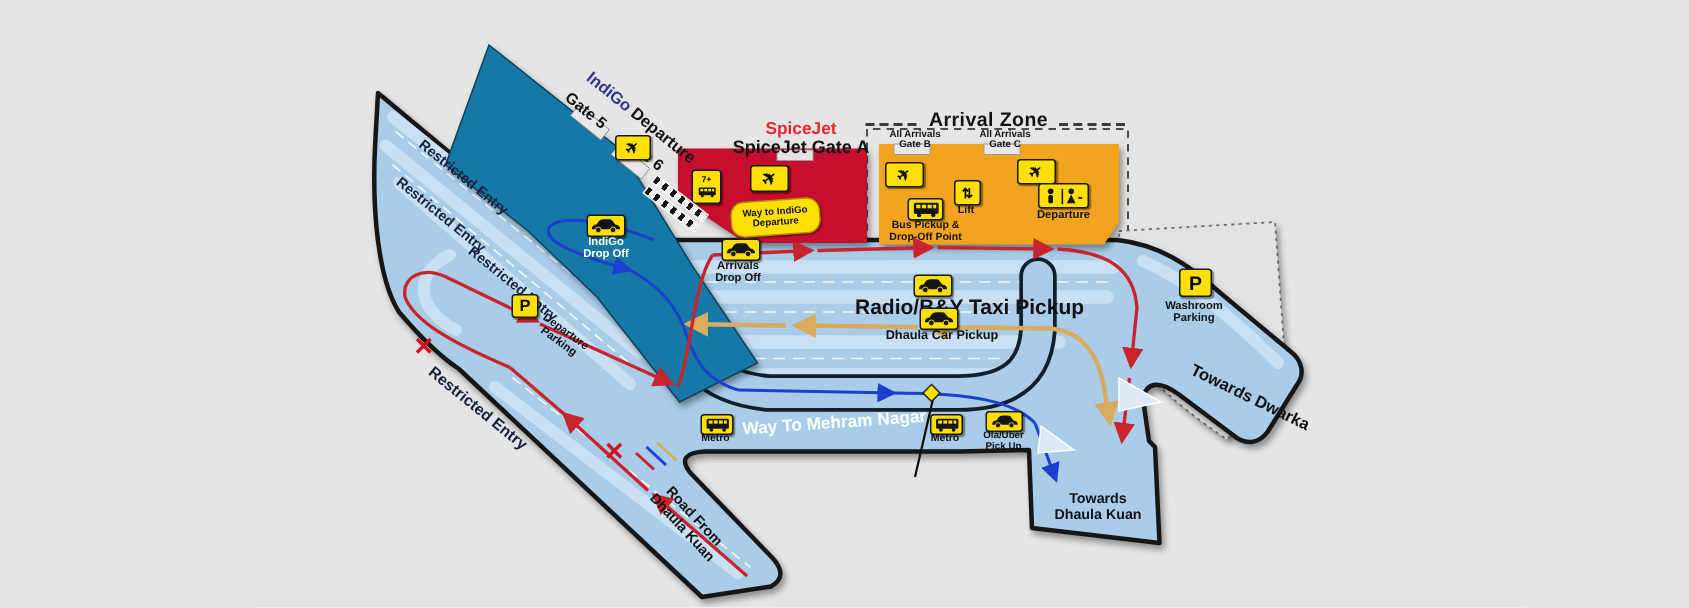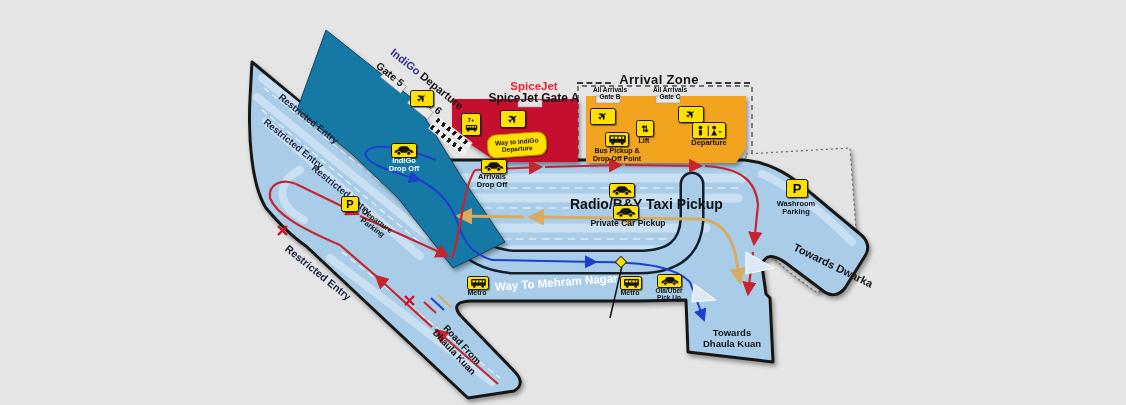--- a/index.html
+++ b/index.html
@@ -246,21 +246,21 @@
       <svg width="22" height="11">
         <use href="#sym-car"></use>
       </svg>
     </div>
   <div class="lbl nowrap" style="left:570px;top:197px;width:102px;font-size:14px;">Radio/B&amp;Y Taxi Pickup</div>
   <div class="ibox" style="left:613px;top:205px;width:24px;height:13px;">
       <svg width="22" height="11">
         <use href="#sym-car"></use>
       </svg>
     </div>
-  <div class="lbl nowrap" style="left:582px;top:219px;width:92px;font-size:8.5px;">Private Car Pickup</div>
+  <div class="lbl nowrap" style="left:582px;top:219px;width:92px;font-size:8.5px;">Dhaula Car Pickup</div>
 
   <div class="ibox" style="left:467px;top:276px;width:20px;height:12px;">
       <svg width="17" height="10">
         <use href="#sym-bus"></use>
       </svg>
     </div>
   <div class="lbl" style="left:462px;top:289px;width:30px;font-size:7px;">Metro</div>
   <div class="ibox" style="left:620px;top:276px;width:20px;height:12px;">
       <svg width="17" height="10">
         <use href="#sym-bus"></use>

